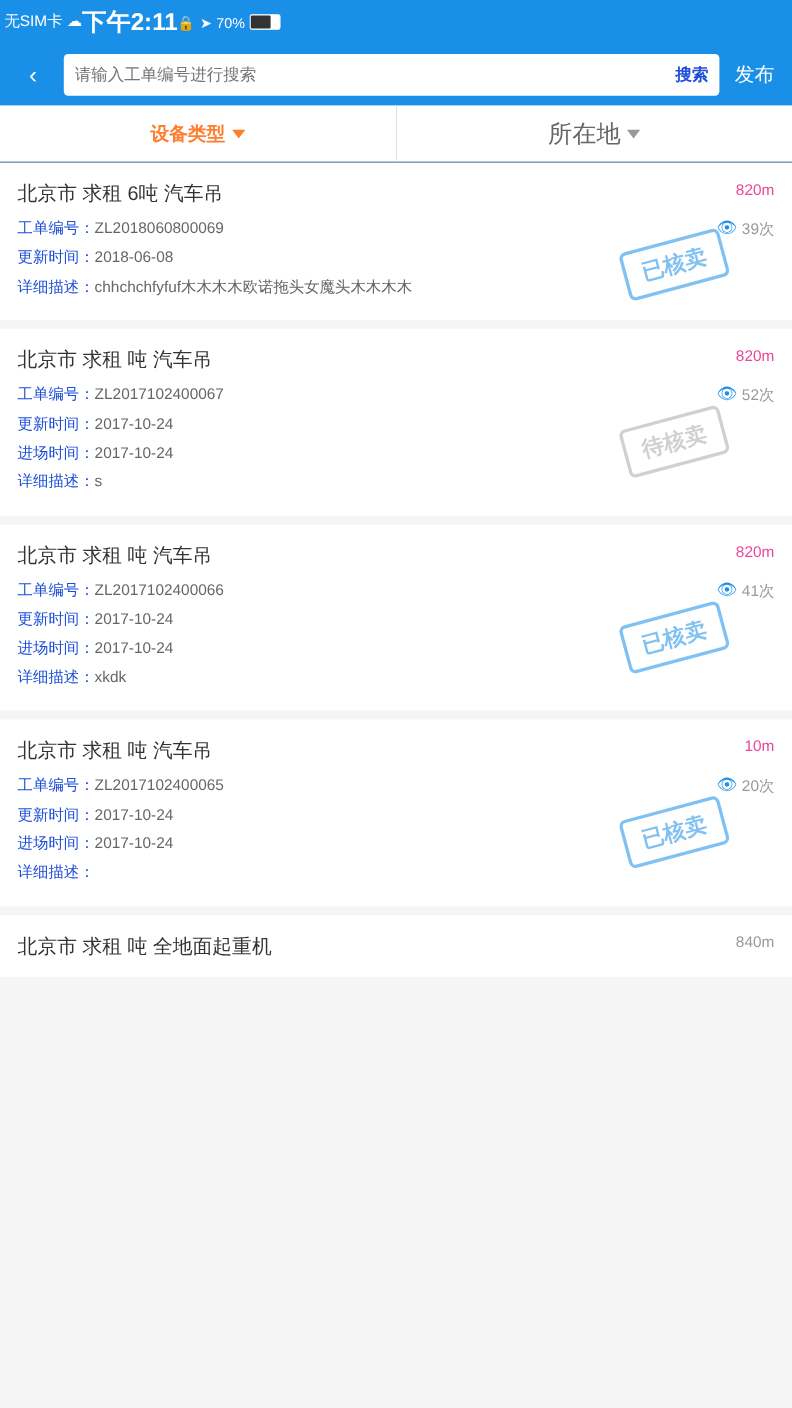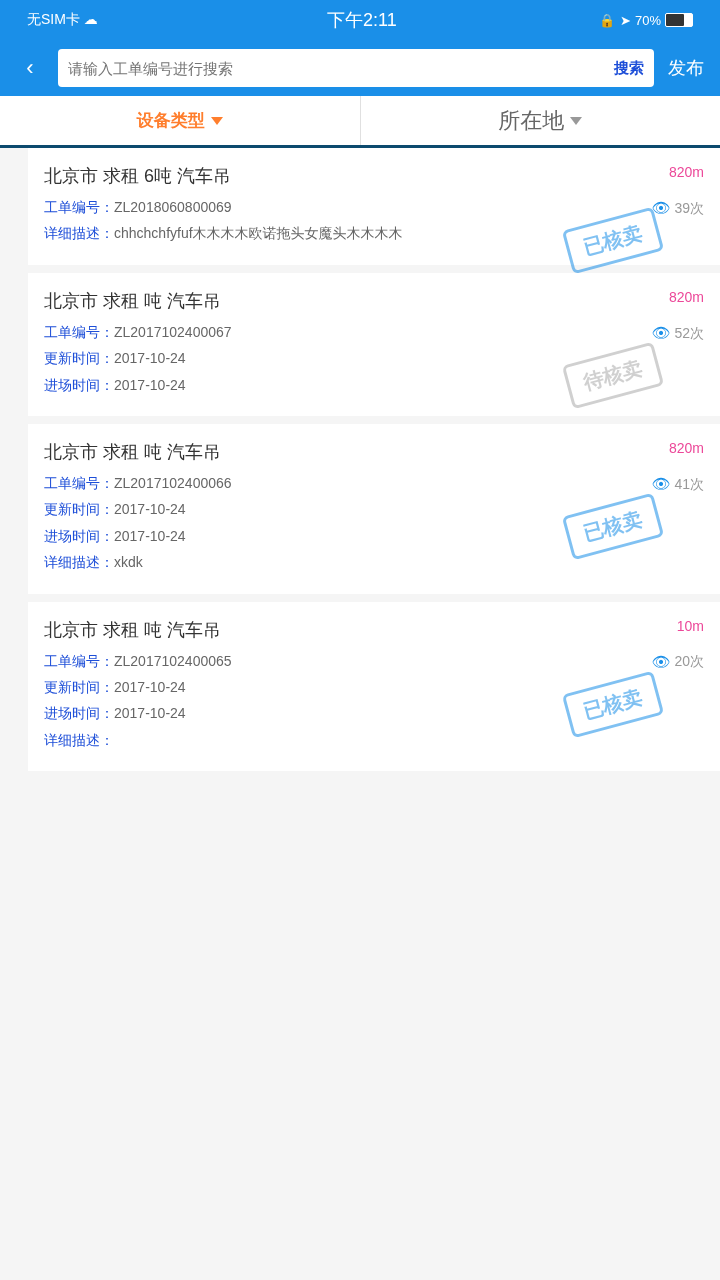--- a/index.html
+++ b/index.html
@@ -11,27 +11,27 @@
       min-height: 1280px;
       overflow-x: hidden;
     }
 
     
     .status-bar {
       background: #1a8fe8;
       height: 40px;
       display: flex;
       align-items: center;
-      justify-content: space-between;
-      padding: 0 27px;
+      justify-content: flex-start;
+      padding: 0 4px;
       color: white;
       font-size: 14px;
     }
     .status-left { display: flex; align-items: center; gap: 6px; }
-    .status-center { font-size: 18px; font-weight: normal; margin-left: 26px; }
+    .status-center { font-size: 22px; font-weight: bold; }
     .status-right { display: flex; align-items: center; gap: 4px; font-size: 13px; }
 
     
     .nav-bar {
       background: #1a8fe8;
       height: 56px;
       display: flex;
       align-items: center;
       padding: 0 12px;
       gap: 10px;
@@ -79,21 +79,21 @@
       white-space: nowrap;
       padding: 0 4px;
     }
 
     
     .filter-bar {
       background: white;
       height: 52px;
       display: flex;
       align-items: center;
-      border-bottom: 3px solid #0c4a6e;
+      border-bottom: 1px solid #0c4a6e;
     }
     .filter-item {
       flex: 1;
       display: flex;
       align-items: center;
       justify-content: center;
       gap: 6px;
       height: 100%;
       cursor: pointer;
     }
@@ -124,21 +124,20 @@
 
     
     .list-container {
       background: #f5f5f5;
     }
     .list-item {
       background: white;
       margin-bottom: 8px;
       padding: 16px 4px 16px 16px;
       position: relative;
-      margin-left: 28px;
     }
     .item-title {
       font-size: 18px;
       color: #333;
       font-weight: 500;
       margin-bottom: 8px;
     }
     .item-distance {
       position: absolute;
       top: 16px;
@@ -248,40 +247,46 @@
     <div class="item-title">北京市 求租 6吨 汽车吊</div>
     <span class="item-distance">820m</span>
     <div class="item-row">
       <span class="label">工单编号：</span><span>ZL2018060800069</span>
       <span class="item-views" style="top:48px;">
         <span class="eye-icon">👁</span>
         <span>39次</span>
       </span>
     </div>
     <div class="item-row">
+      <span class="label">更新时间：</span><span>2018-06-08</span>
+    </div>
+    <div class="item-row">
       <span class="label">详细描述：</span><span>chhchchfyfuf木木木木欧诺拖头女魔头木木木木</span>
     </div>
     <div class="stamp stamp-sold" style="top:70px;">已核卖</div>
   </div>
     <div class="list-item">
     <div class="item-title">北京市 求租 吨 汽车吊</div>
     <span class="item-distance">820m</span>
     <div class="item-row">
       <span class="label">工单编号：</span><span>ZL2017102400067</span>
       <span class="item-views" style="top:48px;">
         <span class="eye-icon">👁</span>
         <span>52次</span>
       </span>
     </div>
     <div class="item-row">
       <span class="label">更新时间：</span><span>2017-10-24</span>
     </div>
     <div class="item-row">
       <span class="label">进场时间：</span><span>2017-10-24</span>
     </div>
+    <div class="item-row">
+      <span class="label">详细描述：</span><span>s</span>
+    </div>
     <div class="stamp stamp-pending" style="top:80px;">待核卖</div>
   </div>
     <div class="list-item">
     <div class="item-title">北京市 求租 吨 汽车吊</div>
     <span class="item-distance">820m</span>
     <div class="item-row">
       <span class="label">工单编号：</span><span>ZL2017102400066</span>
       <span class="item-views" style="top:48px;">
         <span class="eye-icon">👁</span>
         <span>41次</span>
@@ -312,13 +317,17 @@
       <span class="label">更新时间：</span><span>2017-10-24</span>
     </div>
     <div class="item-row">
       <span class="label">进场时间：</span><span>2017-10-24</span>
     </div>
     <div class="item-row">
       <span class="label">详细描述：</span><span></span>
     </div>
     <div class="stamp stamp-sold" style="top:80px;">已核卖</div>
   </div>
+    <div class="last-item" style="position: relative;">
+  <span class="last-item-title">北京市 求租 吨 全地面起重机</span>
+  <span class="last-item-distance">840m</span>
+</div>
   </div>
 
 </body></html>

